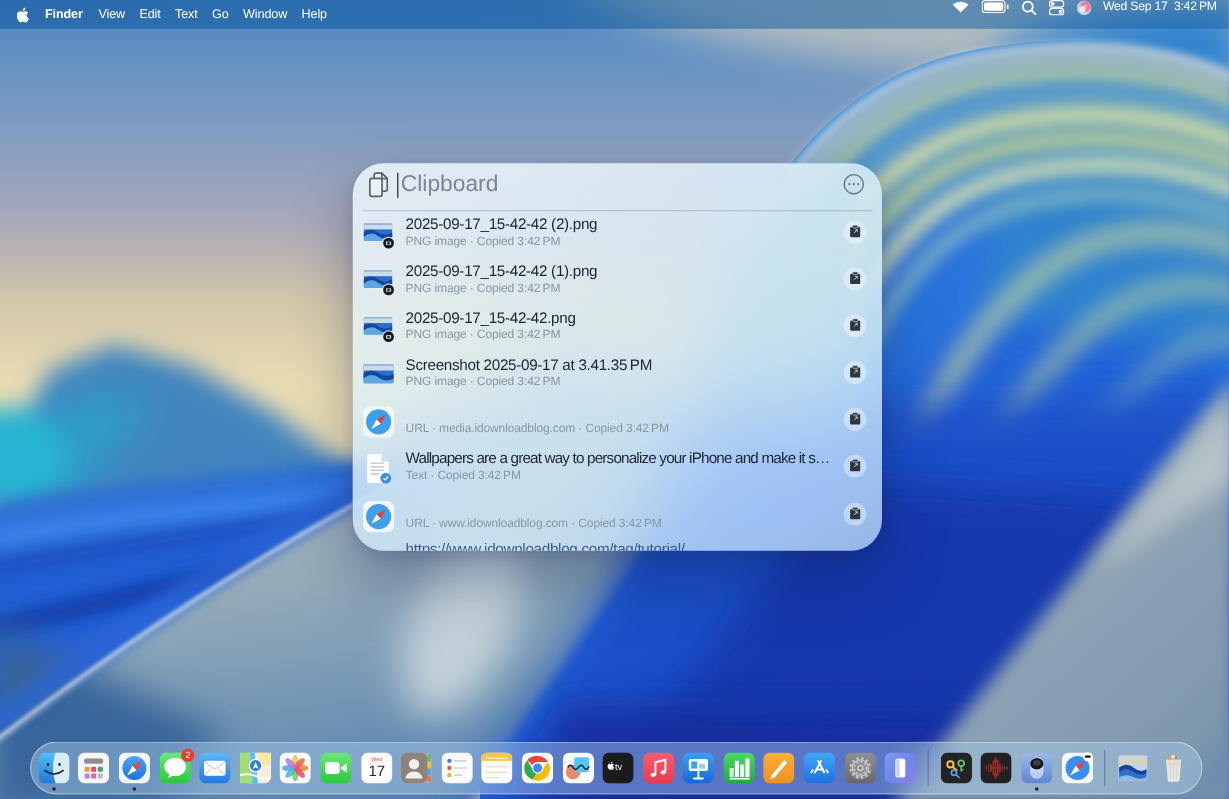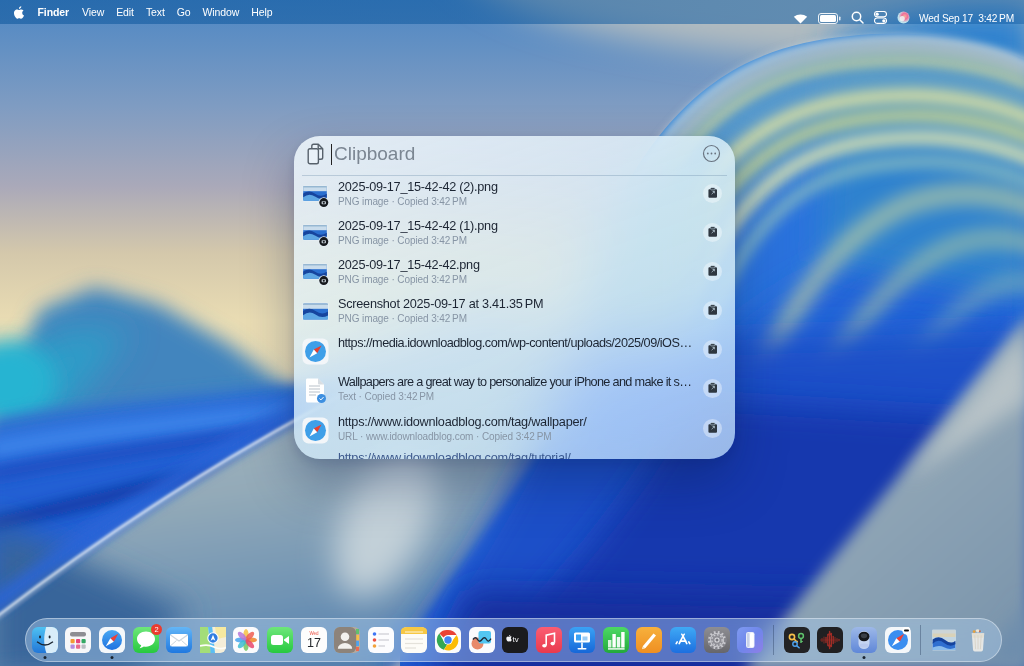--- a/index.html
+++ b/index.html
@@ -7,21 +7,21 @@
        font-family:"Liberation Sans", sans-serif;}
   #wall{position:absolute;left:0;top:0;width:1024px;height:666px;}
   
   #menubar{position:absolute;left:0;top:0;width:1024px;height:24px;
     background:linear-gradient(90deg, rgba(12,86,156,.57) 0%, rgba(14,88,158,.54) 50%, rgba(16,92,162,.51) 75%, rgba(18,94,166,.49) 100%);
     color:#fff;font-size:10.5px;display:flex;align-items:center;}
   #menubar .left{display:flex;align-items:center;height:100%;}
   #menubar .mi{padding:0 6px;letter-spacing:-0.1px;}
   #menubar .apple{padding:0 6px 0 13.5px;display:flex;align-items:center;}
   #menubar .finder{font-weight:bold;padding:0 7px;letter-spacing:-0.1px;text-align:center;}
-  #menubar .right{position:absolute;right:0;top:0;height:24px;display:flex;align-items:flex-end;}
+  #menubar .right{position:absolute;right:0;top:0;height:24px;display:flex;align-items:flex-start;}
   #menubar .ric{margin:0 5px;display:flex;align-items:center;}
   #clock{font-size:10.2px;margin:0 10px 0 4px;letter-spacing:-0.2px;}
   
   #panel{position:absolute;left:294px;top:136px;width:441px;height:323px;
     border-radius:26px;overflow:hidden;
     background:linear-gradient(160deg,rgba(242,250,254,.84) 0%,rgba(222,241,252,.78) 40%,rgba(203,232,250,.73) 100%);
     backdrop-filter:blur(30px) saturate(1.25);
     box-shadow:0 24px 50px rgba(10,30,80,.34),0 4px 12px rgba(10,30,80,.12);}
   #phead{position:absolute;left:0;top:0;width:100%;height:39px;}
   #phead .picon{position:absolute;left:12.5px;top:7px;}
@@ -327,21 +327,21 @@
       </span>
   </div>
 
   <div class="row" style="top:196px">
     <span class="ricon"><svg width="27" height="27" viewBox="0 0 27 27">
           <rect x="0.5" y="0.5" width="26" height="26" rx="6" fill="#f3f6f9"></rect>
           <circle cx="13.5" cy="13.5" r="10.5" fill="#3f9fe8"></circle>
           <path d="M19.5 7.5 L11.8 11.6 L15.2 15.2 Z" fill="#e8402f"></path>
           <path d="M7.5 19.5 L15.2 15.2 L11.8 11.6 Z" fill="#fff"></path>
         </svg></span>
-    <span class="rtitle" style="letter-spacing:-0.5px">https://media.idownloadblog.com/wp-content/uploads/2025/09/iOS…</span>
+    <span class="rsub">URL · media.idownloadblog.com · Copied 3:42 PM</span>
     <span class="rbtn">
         <svg width="9.5" height="11.5" viewBox="0 0 11 13">
           <path d="M3.5 1.2 h4 a1 1 0 0 1 1 1 v0.3 h1 a1 1 0 0 1 1 1 V11 a1.2 1.2 0 0 1-1.2 1.2 H1.7 A1.2 1.2 0 0 1 0.5 11 V3.5 a1 1 0 0 1 1-1 h1 v-0.3 a1 1 0 0 1 1-1 Z" fill="#2e3740"></path>
           <rect x="3" y="0.6" width="5" height="2.6" rx="0.9" fill="#2e3740" stroke="#cfe2ee" stroke-width="0.7"></rect>
           <path d="M4.2 8.2 l3.2 -3.2 M7.4 5 v2.1 M7.4 5 H5.3" stroke="#cfe2ee" stroke-width="0.8" fill="none"></path>
         </svg>
       </span>
   </div>
 
   <div class="row" style="top:235px">
@@ -368,21 +368,20 @@
       </span>
   </div>
 
   <div class="row" style="top:275px">
     <span class="ricon"><svg width="27" height="27" viewBox="0 0 27 27">
           <rect x="0.5" y="0.5" width="26" height="26" rx="6" fill="#f3f6f9"></rect>
           <circle cx="13.5" cy="13.5" r="10.5" fill="#3f9fe8"></circle>
           <path d="M19.5 7.5 L11.8 11.6 L15.2 15.2 Z" fill="#e8402f"></path>
           <path d="M7.5 19.5 L15.2 15.2 L11.8 11.6 Z" fill="#fff"></path>
         </svg></span>
-    <span class="rtitle">https://www.idownloadblog.com/tag/wallpaper/</span>
     <span class="rsub">URL · www.idownloadblog.com · Copied 3:42 PM</span>
     <span class="rbtn">
         <svg width="9.5" height="11.5" viewBox="0 0 11 13">
           <path d="M3.5 1.2 h4 a1 1 0 0 1 1 1 v0.3 h1 a1 1 0 0 1 1 1 V11 a1.2 1.2 0 0 1-1.2 1.2 H1.7 A1.2 1.2 0 0 1 0.5 11 V3.5 a1 1 0 0 1 1-1 h1 v-0.3 a1 1 0 0 1 1-1 Z" fill="#2e3740"></path>
           <rect x="3" y="0.6" width="5" height="2.6" rx="0.9" fill="#2e3740" stroke="#cfe2ee" stroke-width="0.7"></rect>
           <path d="M4.2 8.2 l3.2 -3.2 M7.4 5 v2.1 M7.4 5 H5.3" stroke="#cfe2ee" stroke-width="0.8" fill="none"></path>
         </svg>
       </span>
   </div>
 

